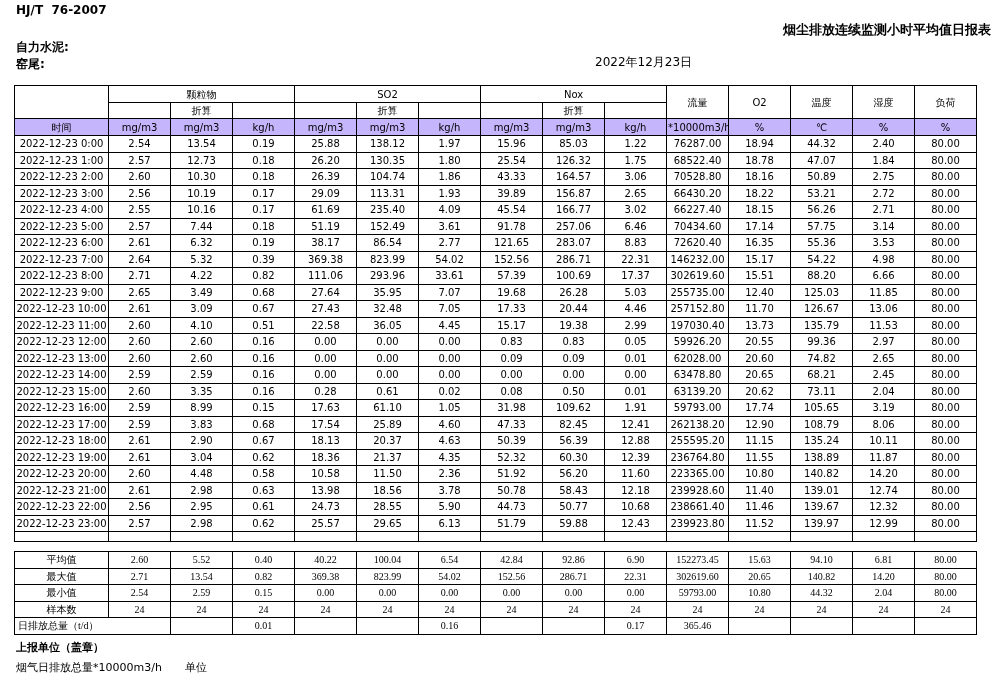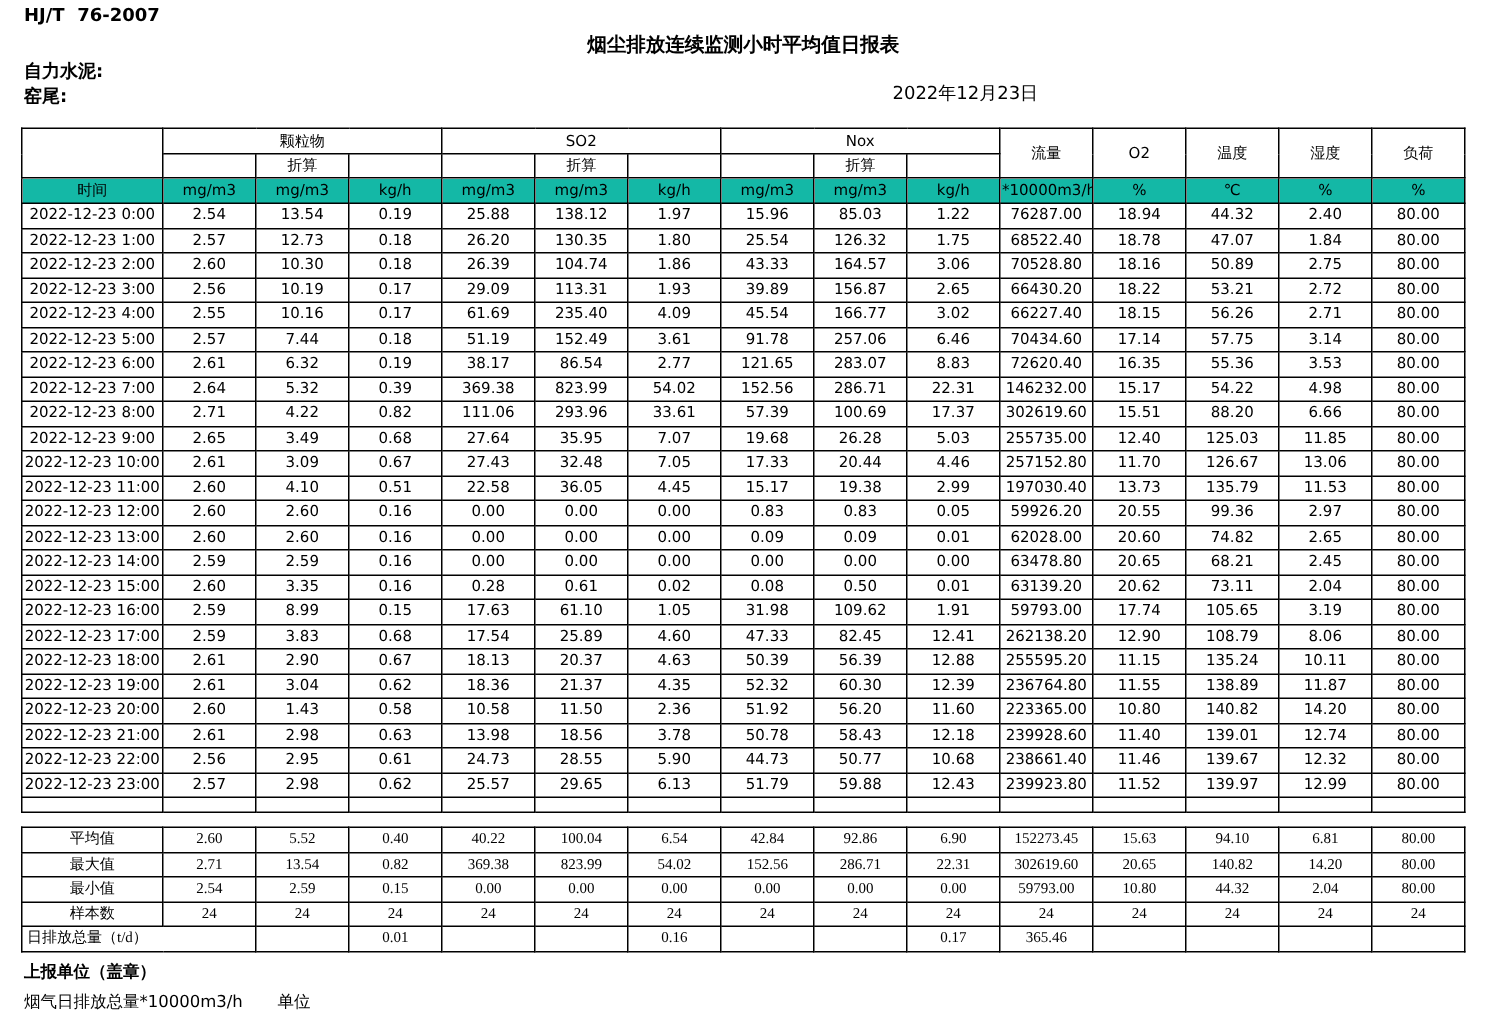--- a/index.html
+++ b/index.html
@@ -1,32 +1,32 @@
 <!DOCTYPE html>
 <html><head>
 <meta charset="utf-8">
 <style>
   html,body{margin:0;padding:0;background:#fff;}
   .page{position:relative;width:991px;height:675px;background:#ffffff;
         font-family:"DejaVu Sans","Liberation Sans",sans-serif;color:#000;overflow:hidden;padding-left:24px;}
   .abs{position:absolute;white-space:pre;}
   .bold{font-weight:bold;}
   #std{left:16px;top:3px;font-size:12px;}
-  #title{left:0;top:21px;width:991px;text-align:center;font-size:13px;}
+  #title{left:0;top:21px;width:991px;text-align:right;font-size:13px;}
   #company{left:16px;top:39px;font-size:12px;}
   #location{left:16px;top:56px;font-size:12px;}
   #rptdate{left:595px;top:54px;font-size:12px;}
   table{border-collapse:collapse;table-layout:fixed;position:absolute;left:14px;}
   #main{top:85px;width:963px;}
   #summary{top:551px;width:963px;font-family:Liberation Serif, serif;}
   td{border:1px solid #000;font-size:10px;text-align:center;vertical-align:middle;
      padding:0 1px;white-space:nowrap;overflow:hidden;height:15.5px;line-height:15px;}
   thead tr.grp td{height:16px;}
   thead tr.cnv td{height:14px;}
-  tr.green td{background:#14b8a6;height:16px;text-align:center;}
+  tr.green td{background:#c4b5fd;height:16px;text-align:center;}
   tr.empty td{height:9px;line-height:9px;}
   td.left{text-align:left;padding-left:3px;}
   #f1{left:16px;top:644px;font-size:11px;margin-top:16px;}
   #f2{left:16px;top:640px;font-size:11px;font-weight:bold;}
   #f3{left:185px;top:660px;font-size:11px;}
 </style>
 </head>
 <body>
 
 <div class="page">
@@ -420,21 +420,21 @@
           <td>12.39</td>
           <td>236764.80</td>
           <td>11.55</td>
           <td>138.89</td>
           <td>11.87</td>
           <td>80.00</td>
         </tr>
         <tr>
           <td>2022-12-23 20:00</td>
           <td>2.60</td>
-          <td>1.43</td>
+          <td>4.48</td>
           <td>0.58</td>
           <td>10.58</td>
           <td>11.50</td>
           <td>2.36</td>
           <td>51.92</td>
           <td>56.20</td>
           <td>11.60</td>
           <td>223365.00</td>
           <td>10.80</td>
           <td>140.82</td>

